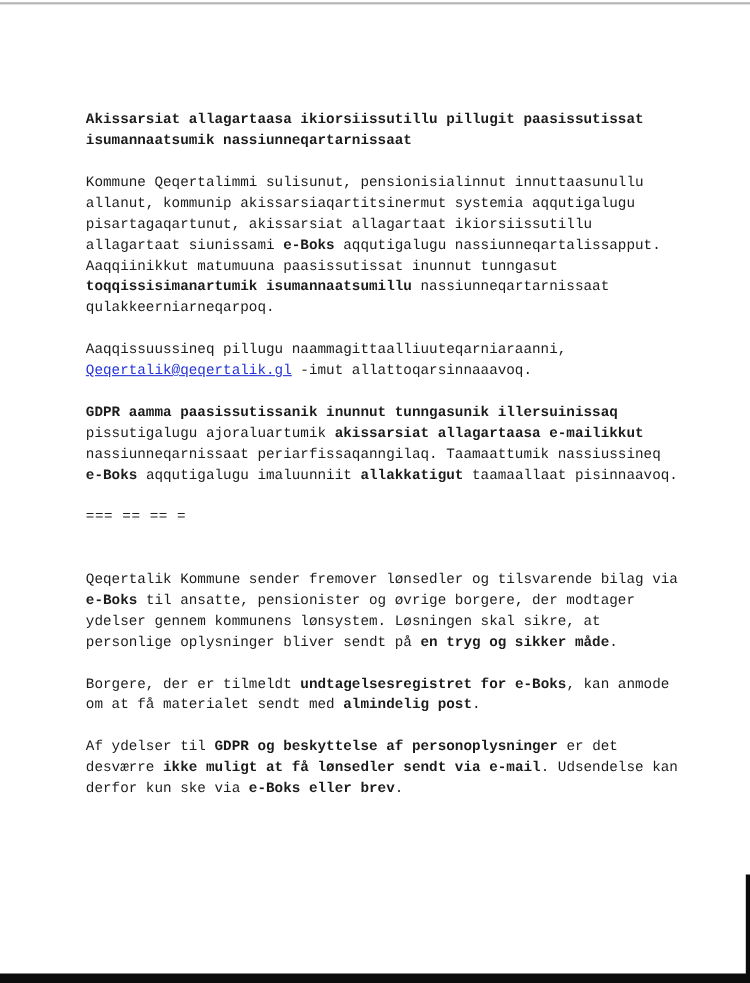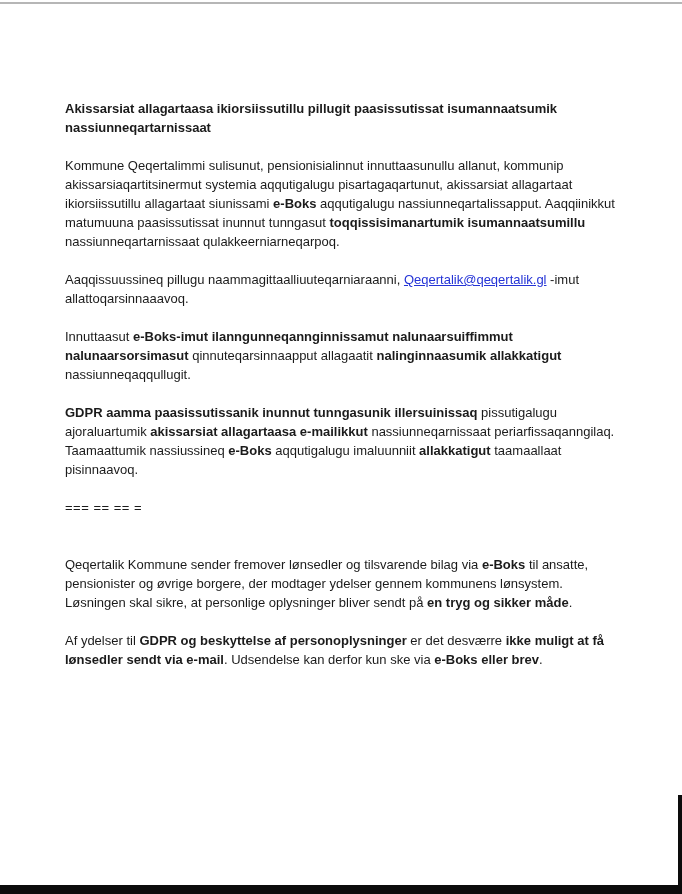--- a/index.html
+++ b/index.html
@@ -18,21 +18,21 @@
     font-size: 13px;
     line-height: 19px;
     color: var(--text-color, #1b1b1b);
   }
   .doc-body {
     position: absolute;
     top: 99px;
     left: 65px;
     width: 552px;
   }
-  .para { margin: 0 0 19px 0; }
+  .para { margin: 0 0 19px 13px; font-family: Liberation Mono, monospace; }
   .para.heading { font-weight: bold; }
   .para.separator { margin-bottom: 38px; letter-spacing: 0.5px; }
   .b { font-weight: bold; }
   a.email {
     color: var(--link-color, #2433d6);
     text-decoration: underline;
     cursor: pointer;
     text-align: center;
   }
   .top-border {
@@ -57,21 +57,21 @@
 </style>
 </head>
 <body>
 
 <div class="page">
   <div class="top-border"></div>
   <div class="doc-body">
       <p class="para heading"><span class="b">Akissarsiat allagartaasa ikiorsiissutillu pillugit paasissutissat isumannaatsumik nassiunneqartarnissaat</span></p>
       <p class="para body"><span>Kommune Qeqertalimmi sulisunut, pensionisialinnut innuttaasunullu allanut, kommunip akissarsiaqartitsinermut systemia aqqutigalugu pisartagaqartunut, akissarsiat allagartaat ikiorsiissutillu allagartaat siunissami </span><span class="b">e-Boks</span><span> aqqutigalugu nassiunneqartalissapput. Aaqqiinikkut matumuuna paasissutissat inunnut tunngasut </span><span class="b">toqqissisimanartumik isumannaatsumillu</span><span> nassiunneqartarnissaat qulakkeerniarneqarpoq.</span></p>
       <p class="para body"><span>Aaqqissuussineq pillugu naammagittaalliuuteqarniaraanni, </span><a class="email" href="#">Qeqertalik@qeqertalik.gl</a><span> -imut allattoqarsinnaaavoq.</span></p>
-      <p class="para body"><span>Innuttaasut </span><span class="b">e-Boks-imut ilanngunneqannginnissamut nalunaarsuiffimmut nalunaarsorsimasut</span><span> qinnuteqarsinnaapput allagaatit </span><span class="b">nalinginnaasumik allakkatigut</span><span> nassiunneqaqqullugit.</span></p>
       <p class="para body"><span class="b">GDPR aamma paasissutissanik inunnut tunngasunik illersuinissaq</span><span> pissutigalugu ajoraluartumik </span><span class="b">akissarsiat allagartaasa e-mailikkut</span><span> nassiunneqarnissaat periarfissaqanngilaq. Taamaattumik nassiussineq </span><span class="b">e-Boks</span><span> aqqutigalugu imaluunniit </span><span class="b">allakkatigut</span><span> taamaallaat pisinnaavoq.</span></p>
       <p class="para separator"><span>=== == == =</span></p>
       <p class="para body"><span>Qeqertalik Kommune sender fremover lønsedler og tilsvarende bilag via </span><span class="b">e-Boks</span><span> til ansatte, pensionister og øvrige borgere, der modtager ydelser gennem kommunens lønsystem. Løsningen skal sikre, at personlige oplysninger bliver sendt på </span><span class="b">en tryg og sikker måde</span><span>.</span></p>
+      <p class="para body"><span>Borgere, der er tilmeldt </span><span class="b">undtagelsesregistret for e-Boks</span><span>, kan anmode om at få materialet sendt med </span><span class="b">almindelig post</span><span>.</span></p>
       <p class="para body"><span>Af ydelser til </span><span class="b">GDPR og beskyttelse af personoplysninger</span><span> er det desværre </span><span class="b">ikke muligt at få lønsedler sendt via e-mail</span><span>. Udsendelse kan derfor kun ske via </span><span class="b">e-Boks eller brev</span><span>.</span></p>
     </div>
   <div class="edge-right"></div>
   <div class="edge-bottom"></div>
 </div>
 
 </body></html>

